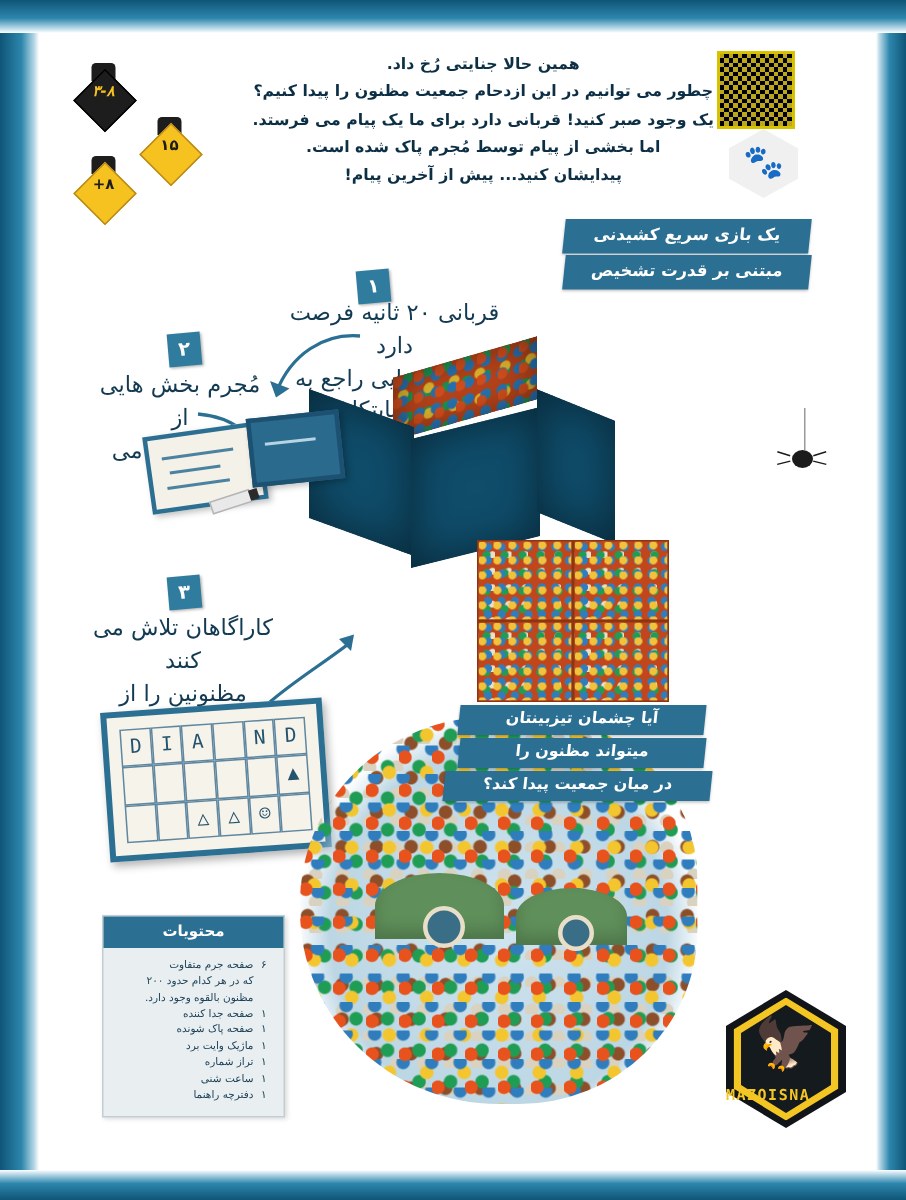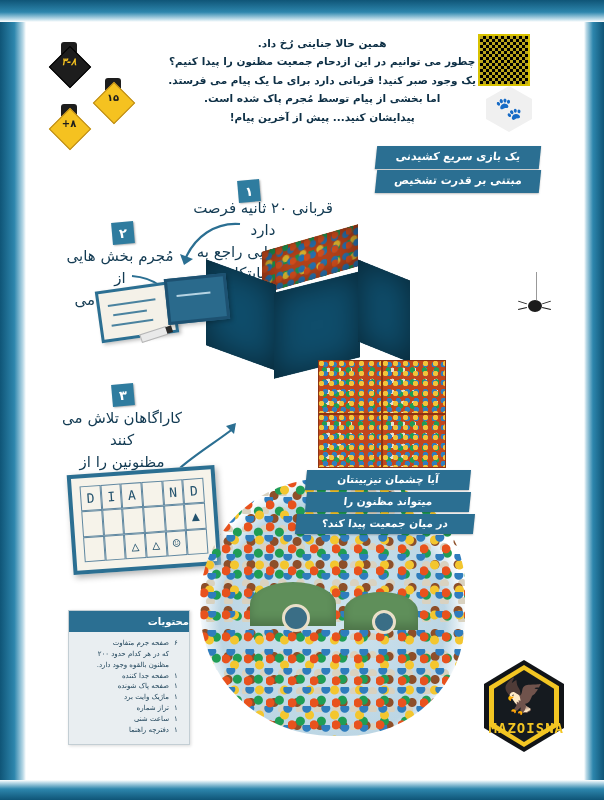--- a/index.html
+++ b/index.html
@@ -258,20 +258,21 @@
     border:1px solid #c3ced4;
     box-shadow:1px 1px 3px rgba(0,0,0,.15);
     direction:rtl;
   }
   .contents h3 {
     margin:0;
     background:#2b6f92;
     color:#fff;
     font-size:10px;
     font-weight:bold;
+    text-align:center;
     padding:5px 0;
     letter-spacing:.5px;
   }
   .contents ul {
     list-style:none;
     margin:0; padding:6px 8px 8px 8px;
   }
   .contents li {
     display:flex;
     justify-content:flex-start;
@@ -307,23 +308,23 @@
   .brand .eagle {
     position:absolute; left:16px; top:14px;
     width:48px; height:44px;
     color:#f3c623;
     font-size:34px;
     line-height:44px;
     text-align:center;
   }
   .brand .brand-name {
     position:absolute; left:0; bottom:16px; width:80px;
-    text-align:right;
+    text-align:left;
     color:#f3c623;
-    font-size:14px;
+    font-size:10px;
     font-weight:bold;
     letter-spacing:1px;
     font-family:"DejaVu Sans Mono", monospace;
   }
 
   .arrow {
     position:absolute;
     stroke:#2b6f92;
     fill:none;
   }

